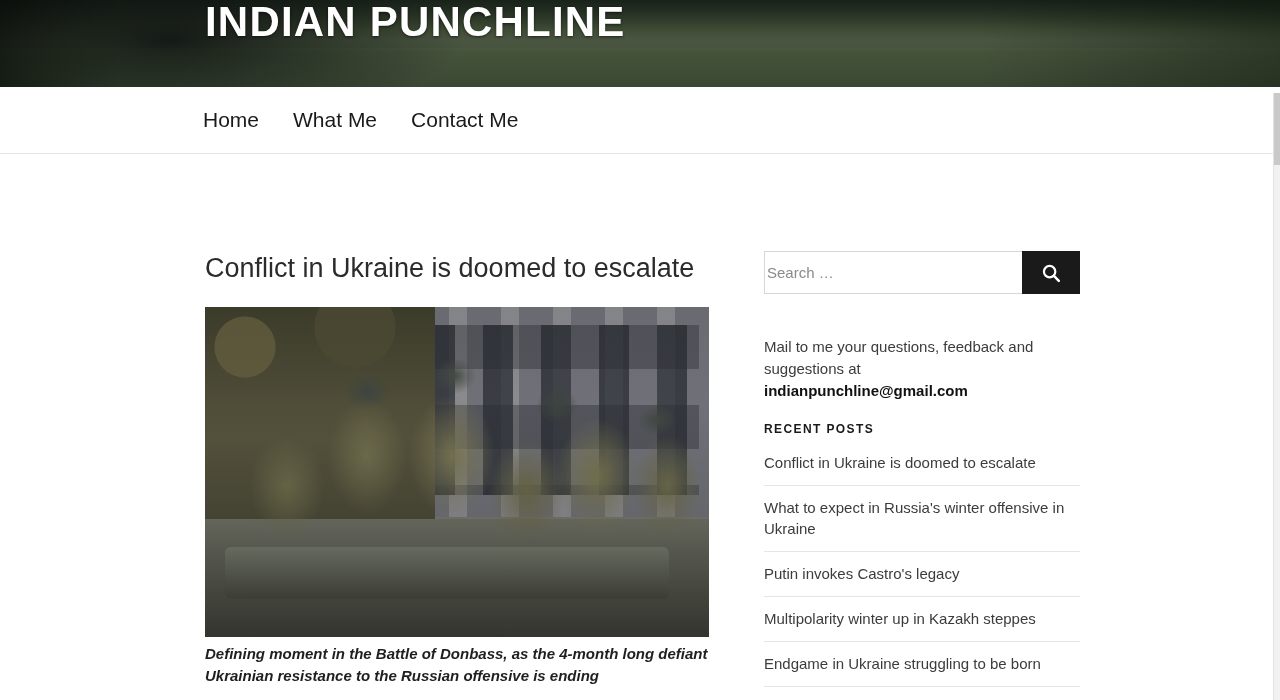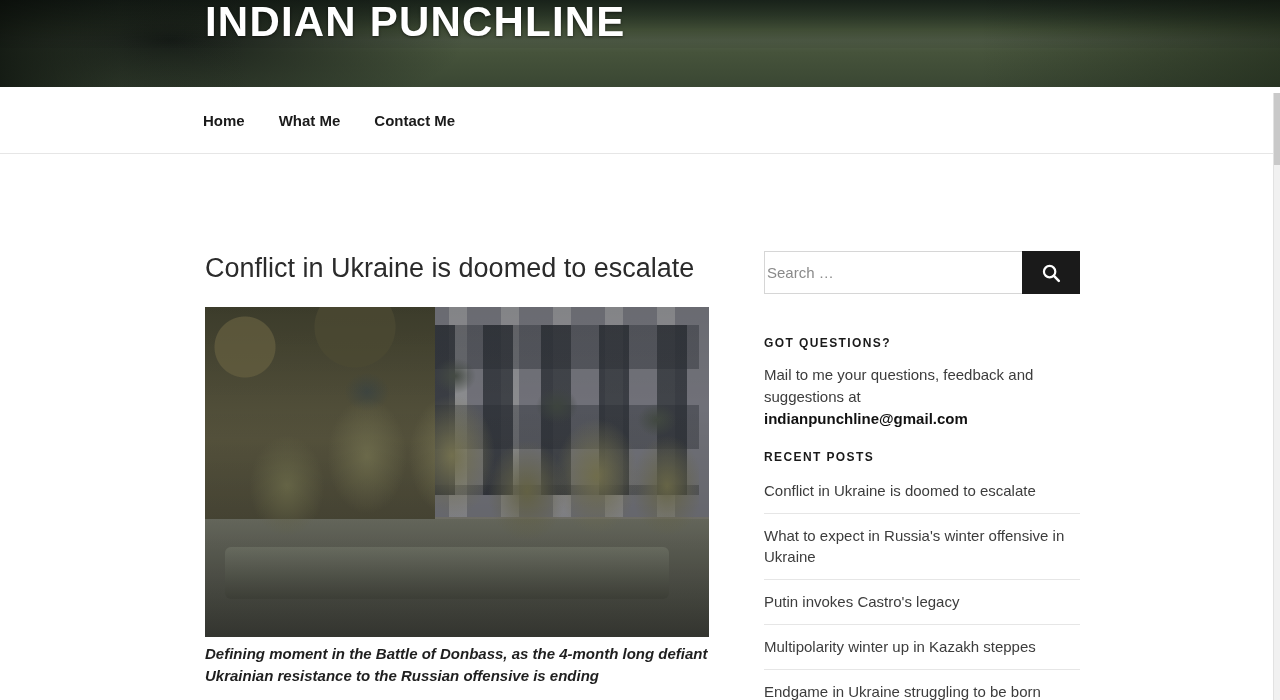--- a/index.html
+++ b/index.html
@@ -66,22 +66,22 @@
     display: flex;
     align-items: center;
   }
   .nav {
     display: flex;
     align-items: center;
     gap: 0;
     margin-left: 203px;
   }
   .nav-item {
-    font-size: 15px;
-    font-weight: 700;
+    font-size: 21px;
+    font-weight: 400;
     color: #1a1a1a;
     padding: 6px 16px 6px 0;
     margin-right: 18px;
     cursor: pointer;
     white-space: nowrap;
   }
 
   
   .right-rail {
     position: absolute;
@@ -299,21 +299,20 @@
     <div class="search-row">
       <input class="search-input" type="text" placeholder="Search …" style="">
       <button class="search-btn">
         <svg width="22" height="22" viewBox="0 0 24 24">
           <circle cx="10.5" cy="10.5" r="6.2" fill="none" stroke="#ffffff" stroke-width="2.4"></circle>
           <line x1="15.2" y1="15.2" x2="20.5" y2="20.5" stroke="#ffffff" stroke-width="2.8" stroke-linecap="round"></line>
         </svg>
       </button>
     </div>
 
-    <h3 class="widget-title">GOT QUESTIONS?</h3>
     <p class="widget-text"><span>Mail to me your questions, feedback and suggestions at </span><b>indianpunchline@gmail.com</b></p>
 
     <h3 class="widget-title">RECENT POSTS</h3>
     <ul class="recent-list">
       <li>Conflict in Ukraine is doomed to escalate</li>
       <li>What to expect in Russia's winter offensive in Ukraine</li>
       <li>Putin invokes Castro's legacy</li>
       <li>Multipolarity winter up in Kazakh steppes</li>
       <li>Endgame in Ukraine struggling to be born</li>
     </ul>

